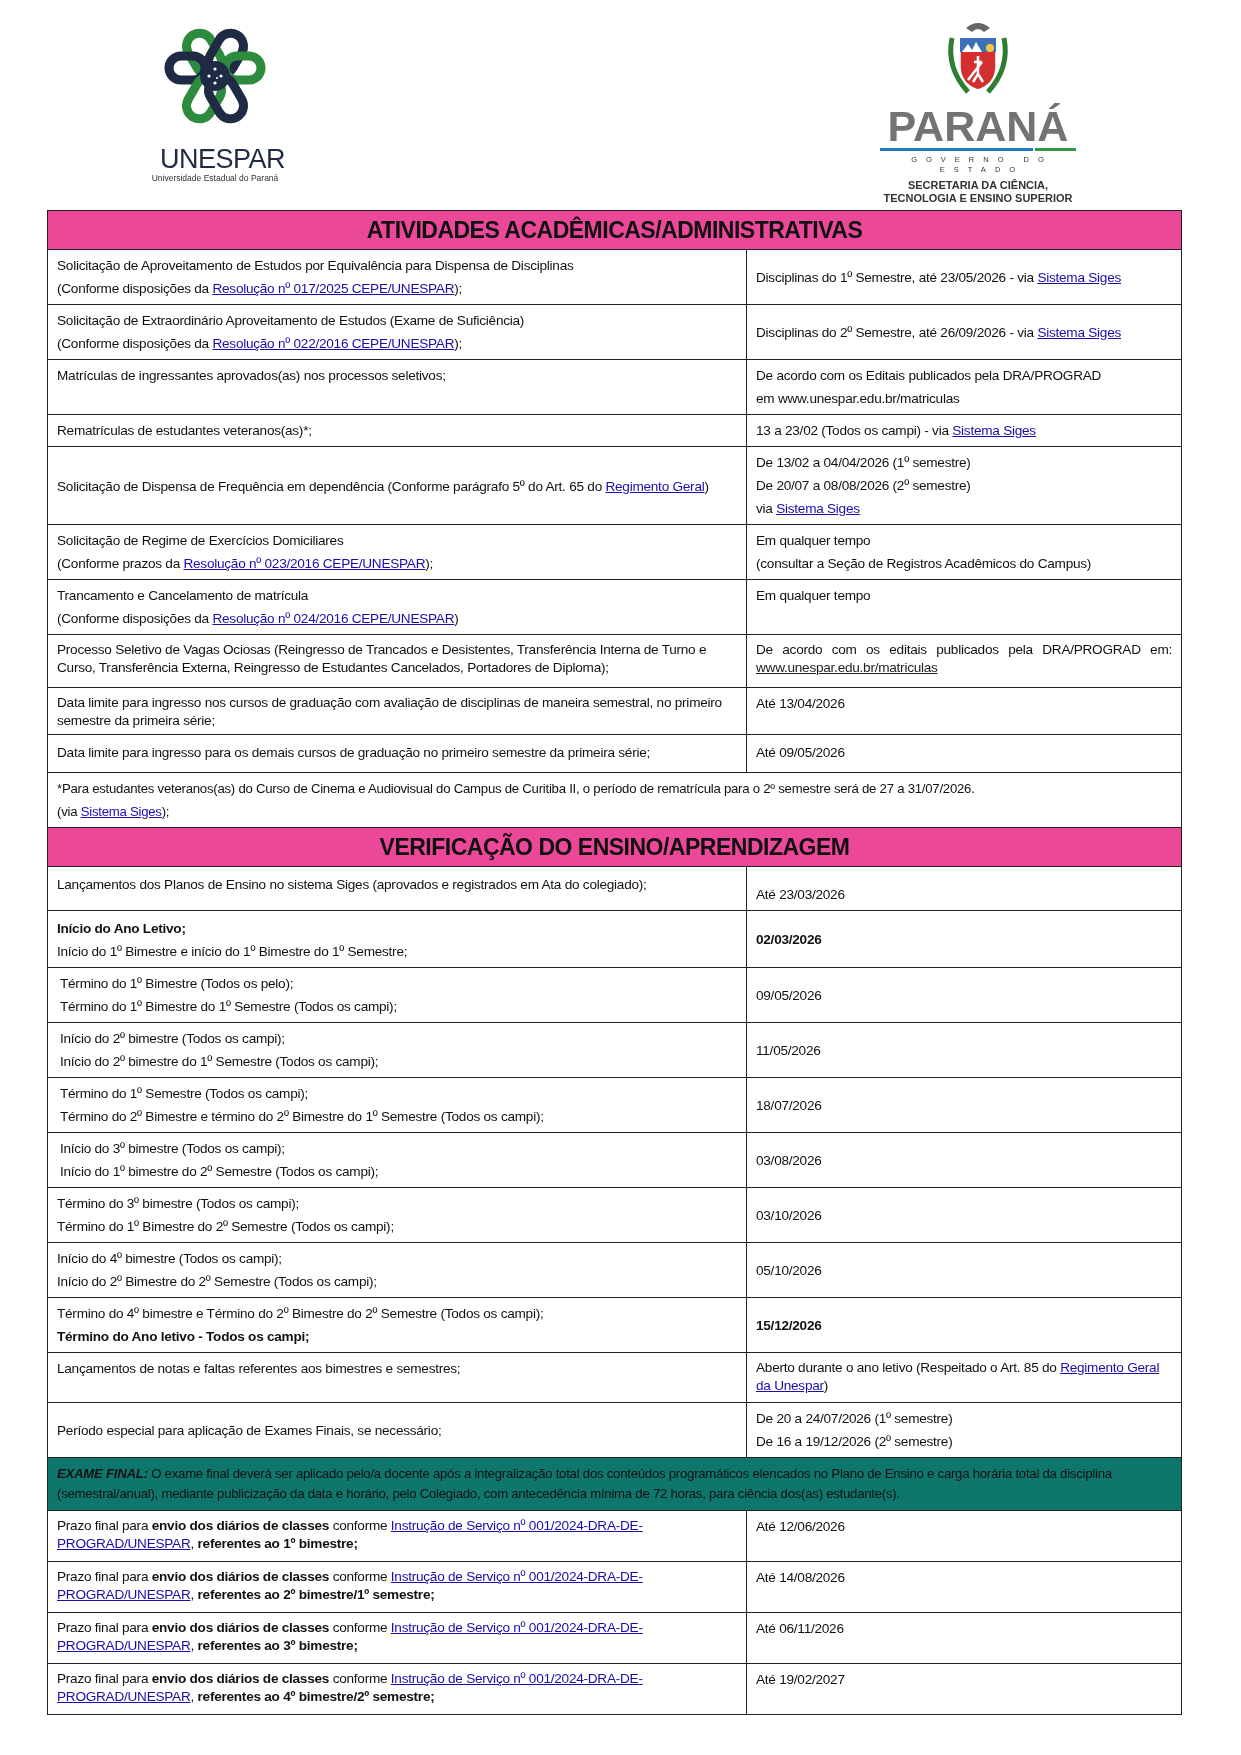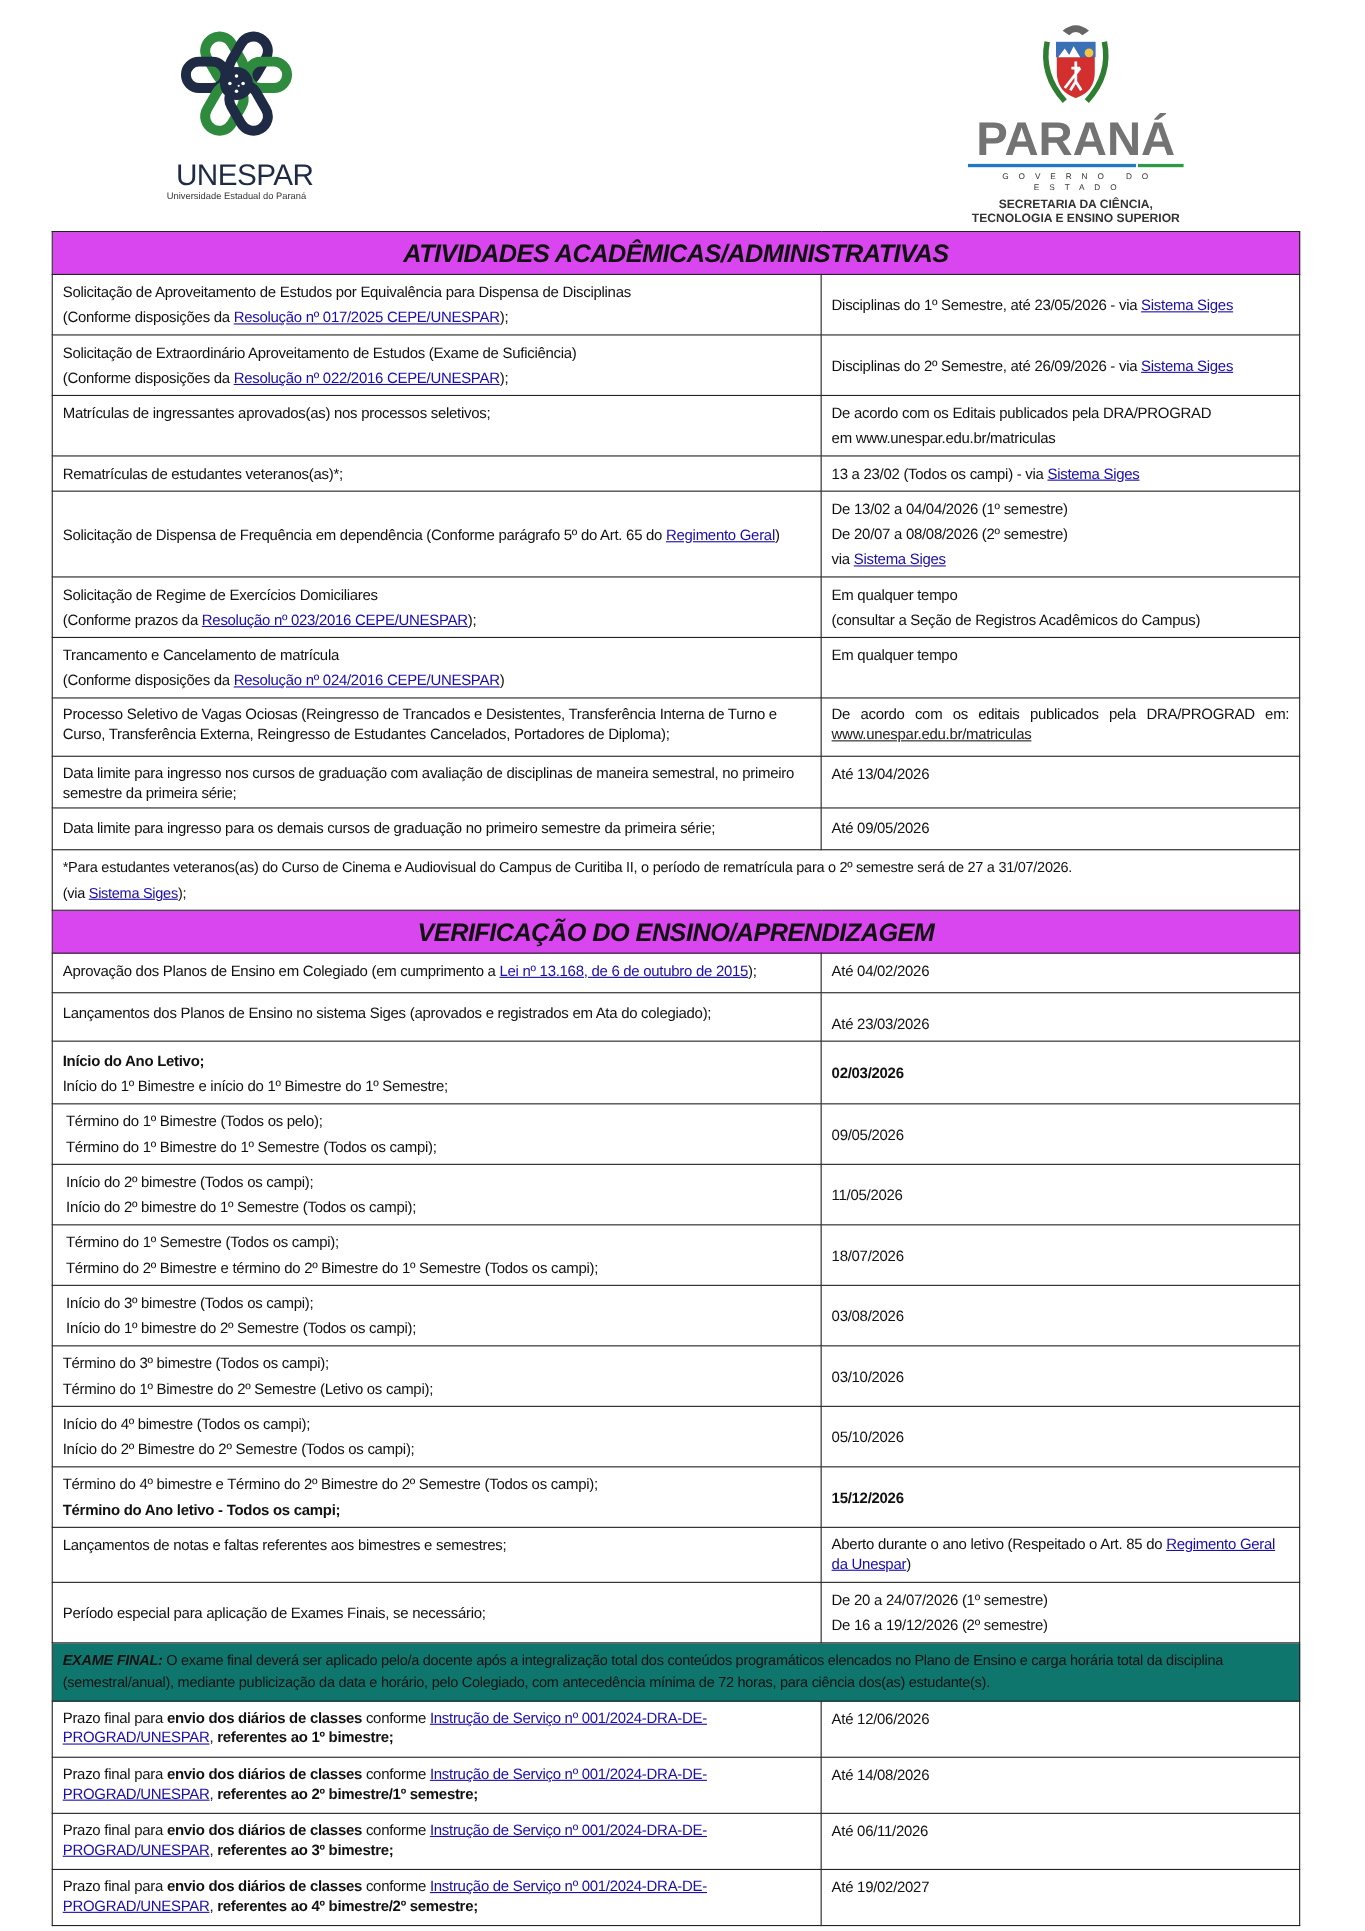--- a/index.html
+++ b/index.html
@@ -12,21 +12,21 @@
   .logo-parana { position: absolute; left: 878px; top: 18px; width: 200px; height: 176px; text-align: center; }
   .parana-name { font-family: "Liberation Sans", sans-serif; font-weight: 900; font-size: 43px; color: #737373; line-height: 40px; letter-spacing: 0px; margin-top: 2px; }
   .parana-bar { height: 3px; margin: 2px 2px 0 2px; background: linear-gradient(to right, #1f7ac4 0 78%, #ffffff 78% 79%, #2e9a48 79% 100%); }
   .parana-gov { font-size: 7.5px; letter-spacing: 9px; color: #333; margin-top: 4px; line-height: 10px; padding-left: 8px; }
   .parana-sec { font-size: 11px; color: #333; line-height: 13px; margin-top: 4px; font-weight: 600; }
 
   .doc-table { position: absolute; left: 47px; top: 210px; width: 1134px; border-collapse: collapse; table-layout: fixed; }
   .doc-table td { border: 1px solid #222; padding: 4px 9px 4px 9px; vertical-align: top; font-size: 13.6px; line-height: 23px; letter-spacing: -0.25px; }
   .doc-table col.c1 { width: 699px; }
   .doc-table col.c2 { width: 435px; }
-  .section-head td { background: #d946ef; text-align: center; font-weight: bold; font-size: 23px; line-height: 30px; padding: 4px 0 4px 0; letter-spacing: -0.5px; font-style: italic; }
+  .section-head td { background: #ec4899; text-align: center; font-weight: bold; font-size: 23px; line-height: 30px; padding: 4px 0 4px 0; letter-spacing: -0.5px; }
   .mid { vertical-align: middle !important; }
   .tight { line-height: 18px !important; padding-top: 6px !important; }
   a.lnk { color: #1a0dab; text-decoration: underline; cursor: pointer; }
   a.lnk-plain { color: #222; text-decoration: underline; cursor: pointer; margin-top: 40px; }
   .b { font-weight: bold; }
   .green td { background: #0f766e; }
   .just { text-align: justify; }
   .ind { padding-left: 12px !important; }
 </style>
 </head>
@@ -160,24 +160,20 @@
     <td colspan="2" style="font-size:13.2px">
       <div>*Para estudantes veteranos(as) do Curso de Cinema e Audiovisual do Campus de Curitiba II, o período de rematrícula para o 2º semestre será de 27 a 31/07/2026.</div>
       <div><span>(via </span><a class="lnk">Sistema Siges</a><span>);</span></div>
     </td>
   </tr>
 
   <tr class="section-head">
     <td colspan="2">VERIFICAÇÃO DO ENSINO/APRENDIZAGEM</td>
   </tr>
 
-  <tr>
-    <td style="padding-bottom:8px"><span>Aprovação dos Planos de Ensino em Colegiado (em cumprimento a </span><a class="lnk">Lei nº 13.168, de 6 de outubro de 2015</a><span>);</span></td>
-    <td>Até 04/02/2026</td>
-  </tr>
 
   <tr>
     <td style="padding-top:6px;padding-bottom:8px">Lançamentos dos Planos de Ensino no sistema Siges (aprovados e registrados em Ata do colegiado);</td>
     <td style="padding-top:16px">Até 23/03/2026</td>
   </tr>
 
   <tr>
     <td style="padding-top:6px">
       <div class="b">Início do Ano Letivo;</div>
       <div>Início do 1º Bimestre e início do 1º Bimestre do 1º Semestre;</div>
@@ -209,21 +205,21 @@
   <tr>
     <td class="ind">
       <div>Início do 3º bimestre (Todos os campi);</div>
       <div>Início do 1º bimestre do 2º Semestre (Todos os campi);</div>
     </td>
     <td class="mid">03/08/2026</td>
   </tr>
   <tr>
     <td>
       <div>Término do 3º bimestre (Todos os campi);</div>
-      <div>Término do 1º Bimestre do 2º Semestre (Letivo os campi);</div>
+      <div>Término do 1º Bimestre do 2º Semestre (Todos os campi);</div>
     </td>
     <td class="mid">03/10/2026</td>
   </tr>
   <tr>
     <td>
       <div>Início do 4º bimestre (Todos os campi);</div>
       <div>Início do 2º Bimestre do 2º Semestre (Todos os campi);</div>
     </td>
     <td class="mid">05/10/2026</td>
   </tr>

